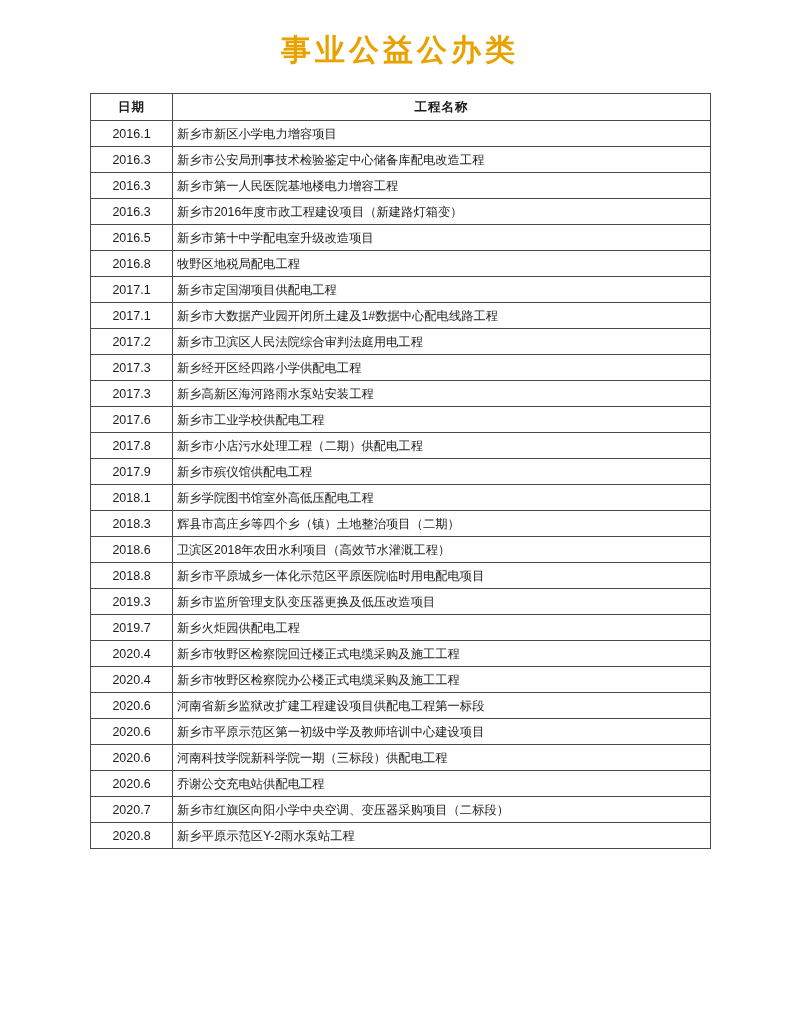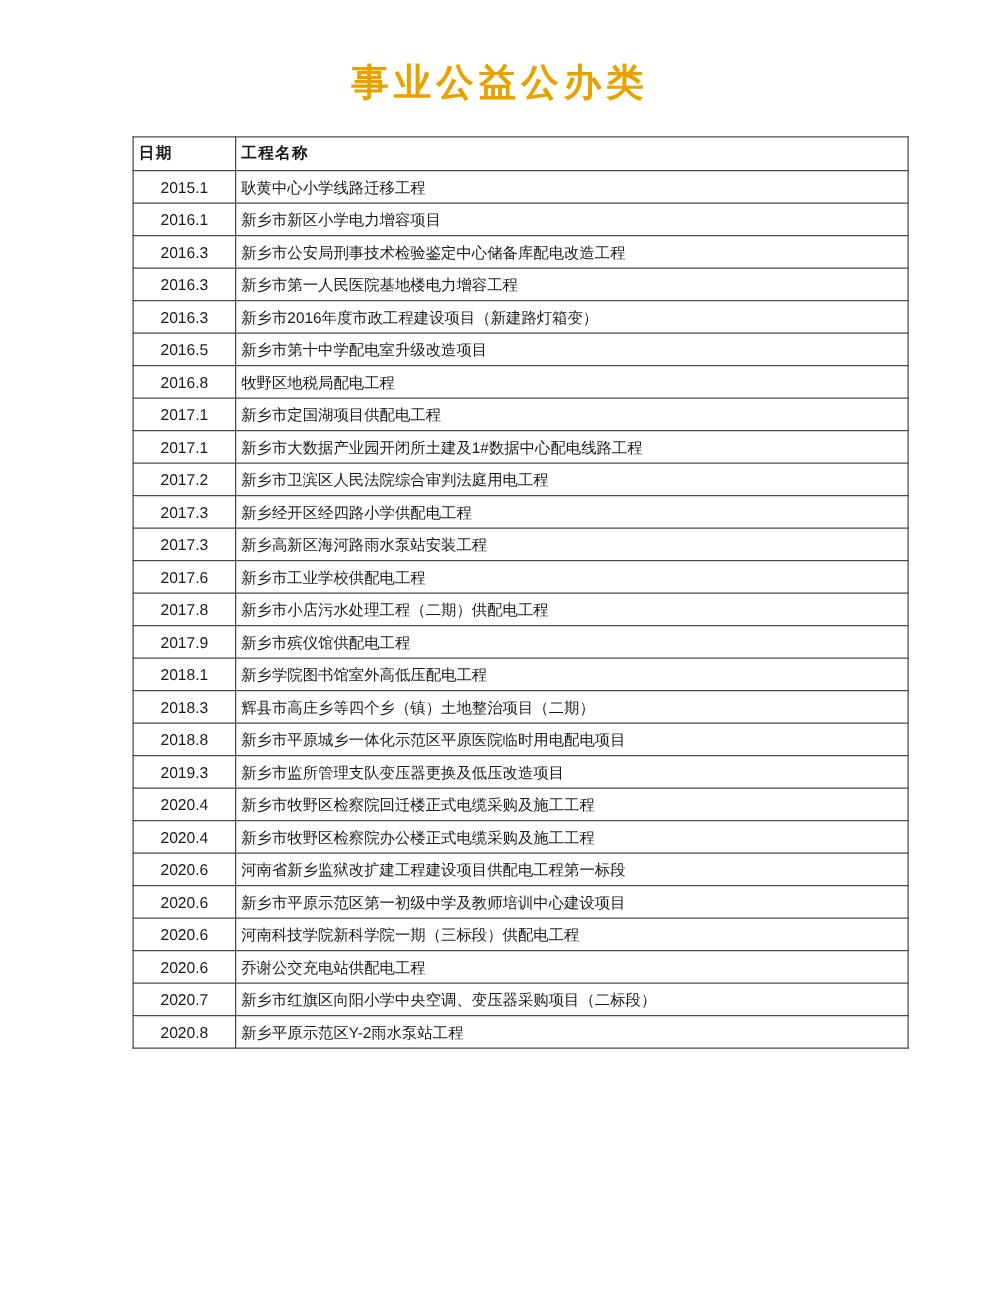--- a/index.html
+++ b/index.html
@@ -11,21 +11,21 @@
     width: 800px;
     height: 1034px;
     font-family: "Liberation Sans", sans-serif;
     color: #1a1a1a;
     overflow: hidden;
   }
   .page {
     width: 800px;
     height: 1034px;
     box-sizing: border-box;
-    padding: 16px;
+    padding: 0;
     position: relative;
   }
   .doc-title {
     text-align: center;
     font-size: 30px;
     font-weight: bold;
     color: #e8a200;
     letter-spacing: 4px;
     padding-top: 30px;
     padding-bottom: 22px;
@@ -43,26 +43,25 @@
   table.projects th,
   table.projects td {
     border: 1px solid #4a4a4a;
     padding: 3px 4px;
     line-height: 16px;
     height: 19px;
     vertical-align: middle;
     font-weight: normal;
   }
   table.projects th {
-    text-align: left;
+    text-align: center;
     font-weight: bold;
     font-size: 12.5px;
     letter-spacing: 1px;
     height: 20px;
-    font-family: Liberation Mono, monospace;
   }
   col.c-date { width: 82px; }
   col.c-name { width: 538px; }
   td.date {
     text-align: center;
     font-weight: bold;
     font-size: 12.5px;
     white-space: nowrap;
   }
   td.name {
@@ -87,24 +86,20 @@
         <col class="c-name">
       </colgroup>
       <thead>
         <tr>
           <th>日期</th>
           <th>工程名称</th>
         </tr>
       </thead>
       <tbody id="tbody">
           <tr>
-            <td class="date">2015.1</td>
-            <td class="name">耿黄中心小学线路迁移工程</td>
-          </tr>
-          <tr>
             <td class="date">2016.1</td>
             <td class="name">新乡市新区小学电力增容项目</td>
           </tr>
           <tr>
             <td class="date">2016.3</td>
             <td class="name">新乡市公安局刑事技术检验鉴定中心储备库配电改造工程</td>
           </tr>
           <tr>
             <td class="date">2016.3</td>
             <td class="name">新乡市第一人民医院基地楼电力增容工程</td>
@@ -155,26 +150,34 @@
           </tr>
           <tr>
             <td class="date">2018.1</td>
             <td class="name">新乡学院图书馆室外高低压配电工程</td>
           </tr>
           <tr>
             <td class="date">2018.3</td>
             <td class="name">辉县市高庄乡等四个乡（镇）土地整治项目（二期）</td>
           </tr>
           <tr>
+            <td class="date">2018.6</td>
+            <td class="name">卫滨区2018年农田水利项目（高效节水灌溉工程）</td>
+          </tr>
+          <tr>
             <td class="date">2018.8</td>
             <td class="name">新乡市平原城乡一体化示范区平原医院临时用电配电项目</td>
           </tr>
           <tr>
             <td class="date">2019.3</td>
             <td class="name">新乡市监所管理支队变压器更换及低压改造项目</td>
+          </tr>
+          <tr>
+            <td class="date">2019.7</td>
+            <td class="name">新乡火炬园供配电工程</td>
           </tr>
           <tr>
             <td class="date">2020.4</td>
             <td class="name">新乡市牧野区检察院回迁楼正式电缆采购及施工工程</td>
           </tr>
           <tr>
             <td class="date">2020.4</td>
             <td class="name">新乡市牧野区检察院办公楼正式电缆采购及施工工程</td>
           </tr>
           <tr>

